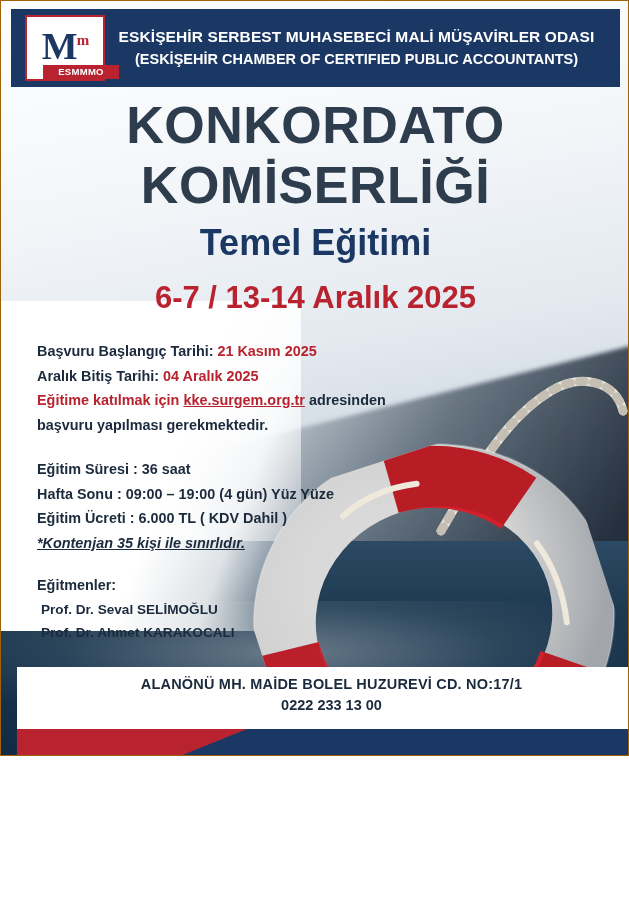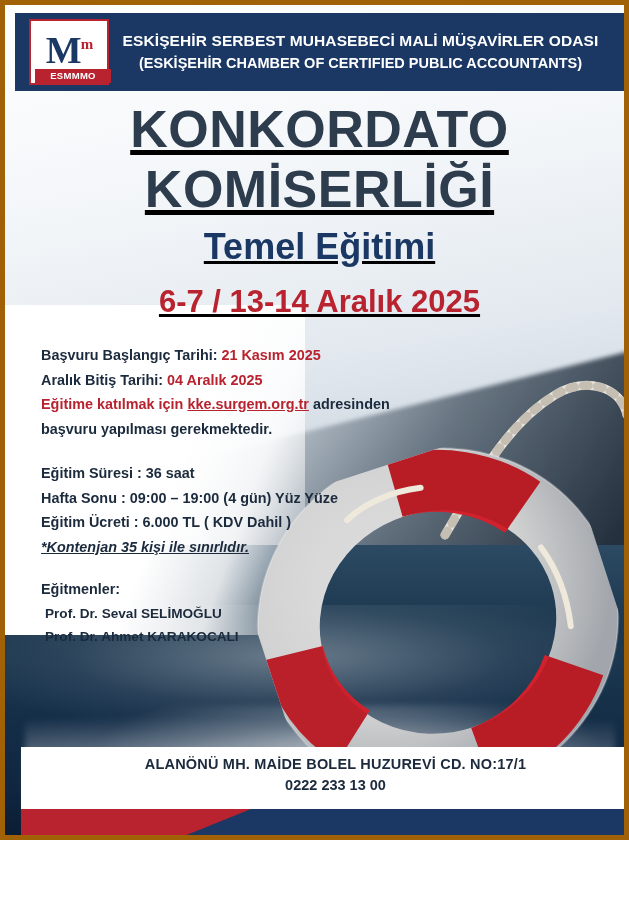--- a/index.html
+++ b/index.html
@@ -6,24 +6,24 @@
     margin: 0;
     padding: 0;
     background: #ffffff;
   }
   body {
     font-family: "Liberation Sans", sans-serif;
   }
   .poster {
     position: relative;
     width: 629px;
-    height: 840px;
+    height: 756px;
     overflow: hidden;
     background: #ffffff;
-    border: 5px solid #a16207;
+    border: 1px solid #a16207;
     box-sizing: border-box;
   }
 
   
   .bg {
     position: absolute;
     left: 0; top: 0;
     width: 629px; height: 900px;
     overflow: hidden;
   }
@@ -125,21 +125,21 @@
   }
   .logo-text {
     font-size: 9.5px;
     font-weight: bold;
     color: #ffffff;
     background: #b8232f;
     width: 100%;
     text-align: center;
     letter-spacing: 0.3px;
     position: absolute;
-    bottom: 0; left: 4px;
+    bottom: 0; left: 16px;
     line-height: 14px;
   }
   .header-titles {
     flex: 1 1 auto;
     text-align: center;
     color: #ffffff;
     padding: 0 10px 0 4px;
   }
   .header-line1 {
     font-size: 15.5px;
@@ -152,21 +152,20 @@
     font-weight: bold;
     line-height: 22px;
   }
 
   
   .title-block {
     position: absolute;
     left: 0; top: 94px;
     width: 629px;
     text-align: center;
-    text-decoration: underline;
   }
   .title-main {
     font-family: "Liberation Sans", sans-serif;
     font-size: 52px;
     font-weight: bold;
     color: #2e3d4e;
     line-height: 60px;
     letter-spacing: 0.5px;
   }
   .title-sub {

